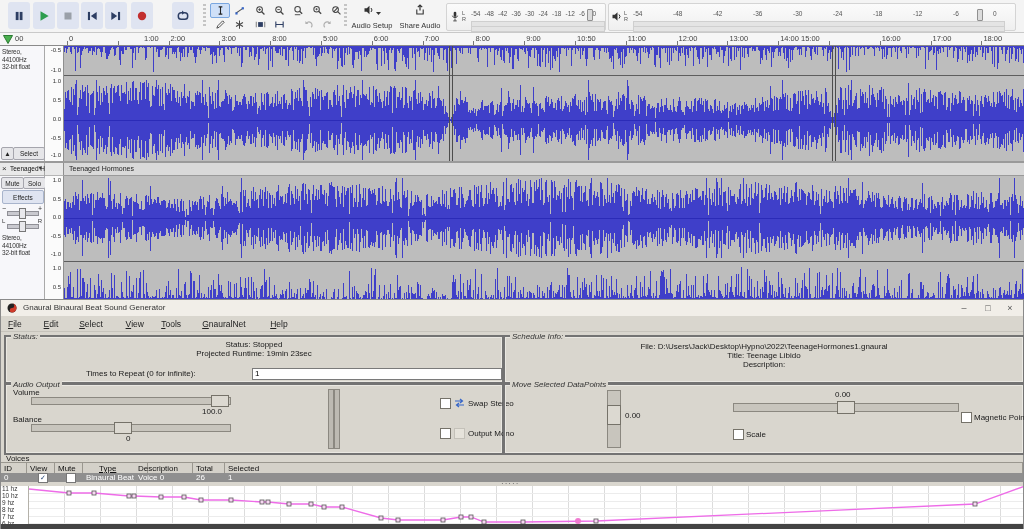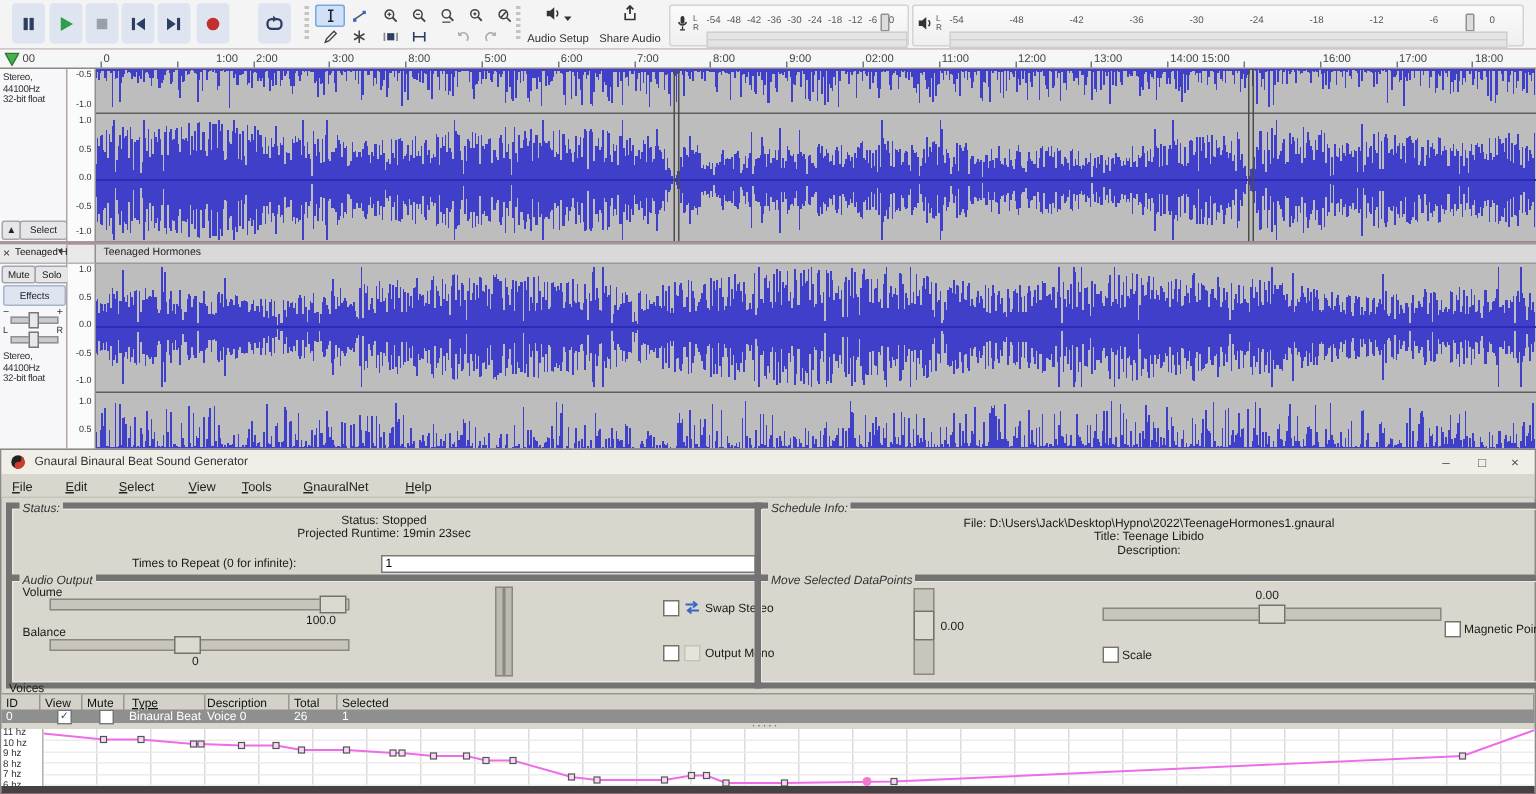--- a/index.html
+++ b/index.html
@@ -42,21 +42,21 @@
   .clipline{position:absolute;width:1px;background:#4d4d4d;}
   
   #gn{left:0;top:299px;width:1024px;height:230px;background:#d9d6ce;border:1px solid #8a8a8a;box-sizing:border-box;}
   #gn-title{position:absolute;left:0;top:0;width:100%;height:16px;background:#f1eee8;border-bottom:1px solid #c2bfb7;}
   #gn-title .t{position:absolute;left:22px;top:3px;font-size:8px;color:#333;}
   .winctl{position:absolute;top:2px;width:14px;height:12px;font-size:9px;color:#555;
           display:flex;align-items:center;justify-content:center;}
   #gn-menu{position:absolute;left:0;top:16px;width:100%;height:15px;background:#d9d6ce;border-bottom:1px solid #c6c3bb;}
   .menu-item{position:absolute;top:2px;font-size:8.5px;color:#222;padding:1px 3px;}
   .menu-item u{text-decoration:underline;}
-  .group{position:absolute;border:4px solid #737373;box-shadow:inset 0 0 0 1px #eae8e2;}
+  .group{position:absolute;border:2px solid #737373;box-shadow:inset 0 0 0 1px #eae8e2;}
   .legend{position:absolute;left:5px;top:-5px;background:#d9d6ce;font-size:8px;font-style:italic;color:#333;padding:0 2px;white-space:nowrap;}
   .gtext{position:absolute;font-size:8px;color:#1a1a1a;white-space:nowrap;}
   .gcenter{position:absolute;left:0;right:0;text-align:center;font-size:8px;color:#1a1a1a;white-space:nowrap;}
   .ginput{position:absolute;background:#fff;border:1px solid #7a7a7a;font-size:8px;color:#000;padding:0 2px;line-height:10px;}
   .gtrack{position:absolute;background:#c8c5bd;border:1px solid #8b8880;}
   .ghandle{position:absolute;background:#dcd9d1;border:1px solid #757269;}
   .cb{position:absolute;width:9px;height:9px;background:#fff;border:1px solid #757269;font-size:8px;line-height:9px;text-align:center;color:#2a4a7a;}
   .vmeter{position:absolute;width:4px;background:#bdbab2;border:1px solid #8b8880;}
   
   #vh{position:absolute;background:#d4d1c9;border-top:1px solid #9a978f;border-bottom:1px solid #9a978f;}
@@ -285,21 +285,21 @@
         <span class="tick-label" style="left: 323px;">5:00</span>
         <div class="tick-mark" style="left: 321px;"></div>
         <span class="tick-label" style="left: 373.8px;">6:00</span>
         <div class="tick-mark" style="left: 371.8px;"></div>
         <span class="tick-label" style="left: 424.6px;">7:00</span>
         <div class="tick-mark" style="left: 422.6px;"></div>
         <span class="tick-label" style="left: 475.4px;">8:00</span>
         <div class="tick-mark" style="left: 473.4px;"></div>
         <span class="tick-label" style="left: 526.2px;">9:00</span>
         <div class="tick-mark" style="left: 524.2px;"></div>
-        <span class="tick-label" style="left: 577px;">02:00</span>
+        <span class="tick-label" style="left: 577px;">10:50</span>
         <div class="tick-mark" style="left: 575px;"></div>
         <span class="tick-label" style="left: 627.8px;">11:00</span>
         <div class="tick-mark" style="left: 625.8px;"></div>
         <span class="tick-label" style="left: 678.6px;">12:00</span>
         <div class="tick-mark" style="left: 676.6px;"></div>
         <span class="tick-label" style="left: 729.4px;">13:00</span>
         <div class="tick-mark" style="left: 727.4px;"></div>
         <span class="tick-label" style="left: 780.2px;">14:00</span>
         <div class="tick-mark" style="left: 778.2px;"></div>
         <span class="tick-label" style="left: 801px;">15:00</span>
@@ -462,21 +462,21 @@
       <div class="gtext" style="left:241px;top:45px">Scale</div>
       <div class="cb" style="left:456px;top:27px"></div>
       <div class="gtext" style="left:469px;top:28px">Magnetic Pointer</div>
     </div>
 
     <div class="gtext" style="left:5px;top:154px">Voices</div>
     <div id="vh" style="left:0;top:162px;width:1022px;height:11px">
         <div class="vh-cell" style="left: 0px; width: 26px;">ID</div>
         <div class="vh-cell" style="left: 26px; width: 28px;">View</div>
         <div class="vh-cell" style="left: 54px; width: 28px;">Mute</div>
-        <div class="vh-cell" style="left: 84px; width: 52px; text-decoration: underline;">Type</div>
+        <div class="vh-cell" style="left: 95px; width: 52px; text-decoration: underline;">Type</div>
         <div class="vh-cell" style="left: 134px; width: 58px;">Description</div>
         <div class="vh-cell" style="left: 192px; width: 32px;">Total</div>
         <div class="vh-cell" style="left: 224px; width: 798px;">Selected</div>
       </div>
     <div id="vrow" style="left:0;top:173px;width:1022px;height:9px">
         <div class="vr-cell" style="left: 0px; width: 26px;">0</div>
         <div class="vr-cell" style="left: 26px; width: 28px;">
           <span style="width: 8px; height: 8px; background: rgb(255, 255, 255); border: 1px solid rgb(119, 119, 119); font-size: 7px; line-height: 8px; text-align: center; color: rgb(42, 74, 122); margin-left: 8px;">✓</span>
         </div>
         <div class="vr-cell" style="left: 54px; width: 28px;">

